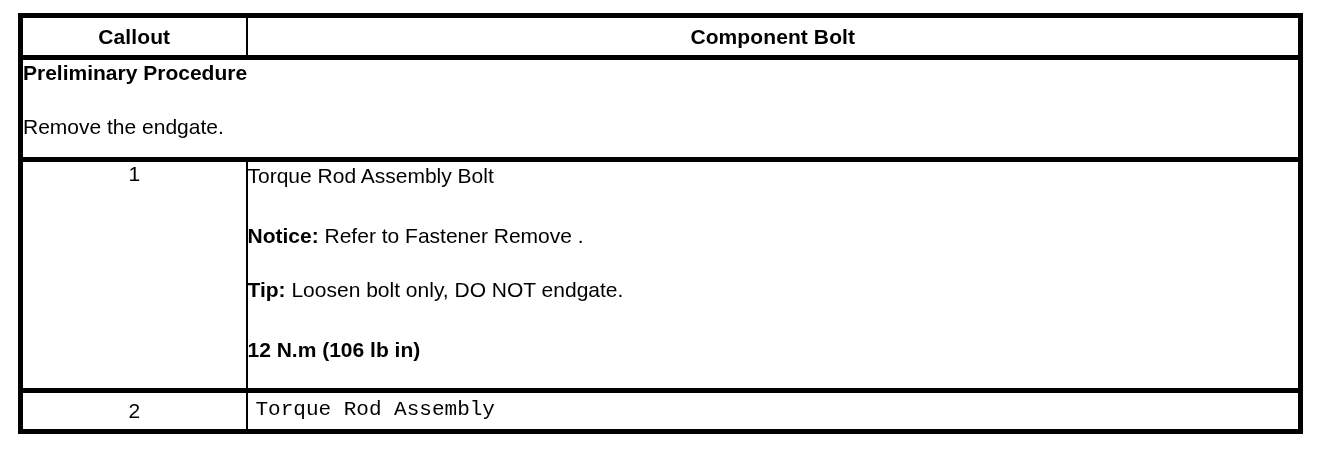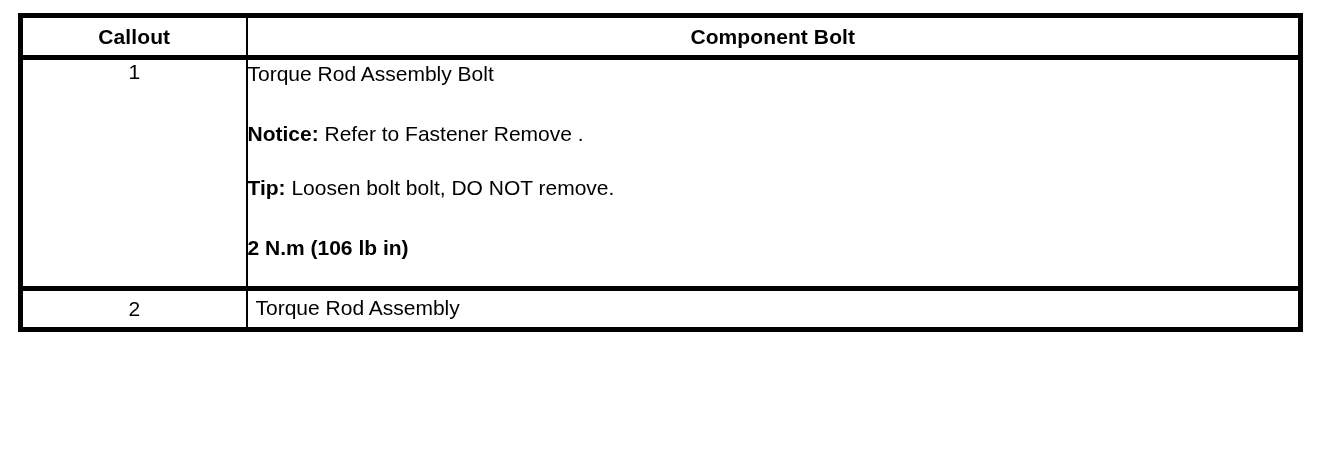--- a/index.html
+++ b/index.html
@@ -103,57 +103,64 @@
     font-size: 21px;
     line-height: 27px;
   }
   .name-line { margin: 0; white-space: nowrap; }
   .lead { font-weight: bold; }
   .all-bold { font-weight: bold; }
   .spacer-sm { height: 27px; }
   .spacer-md { height: 33px; }
 
   .row-last .callout-cell { height: 36px; line-height: 36px; }
-  .row-last .name-cell { padding: 3px 0 3px 8px; }
+  .row-last .name-cell { padding: 3px 0 3px 8px; font-family: Liberation Mono, monospace; }
 </style>
 </head>
 <body>
 
 <div class="page">
 
   <table class="spec-table">
     <colgroup>
       <col class="c-callout">
       <col class="c-name">
     </colgroup>
     <tbody>
 
       <tr class="frame-top">
         <th class="hdr col-first">Callout</th>
         <th class="hdr col-last">Component Bolt</th>
       </tr>
 
+      <tr>
+        <td class="prelim-cell col-first col-last rule-strong" colspan="2">
+          <p class="prelim-title">Preliminary Procedure</p>
+          <div class="prelim-gap"></div>
+          <p class="prelim-body">Remove the endgate.</p>
+        </td>
+      </tr>
 
       <tr class="row-main">
         <td class="callout-cell col-first rule-strong">1</td>
         <td class="name-cell col-last rule-strong">
           <p class="name-line">
             <span>Torque Rod Assembly Bolt</span>
           </p>
           <div class="spacer-md"></div>
           <p class="name-line">
             <span class="lead">Notice:</span><span> Refer to Fastener Remove .</span>
           </p>
           <div class="spacer-sm"></div>
           <p class="name-line">
-            <span class="lead">Tip:</span><span> Loosen bolt bolt, DO NOT remove.</span>
+            <span class="lead">Tip:</span><span> Loosen bolt only, DO NOT endgate.</span>
           </p>
           <div class="spacer-md"></div>
           <p class="name-line all-bold">
-            <span>2 N.m (106 lb in)</span>
+            <span>12 N.m (106 lb in)</span>
           </p>
         </td>
       </tr>
 
       <tr class="row-last frame-bottom">
         <td class="callout-cell col-first rule-strong rule-strong-b">2</td>
         <td class="name-cell col-last rule-strong rule-strong-b">
           <p class="name-line">
             <span>Torque Rod Assembly</span>
           </p>

